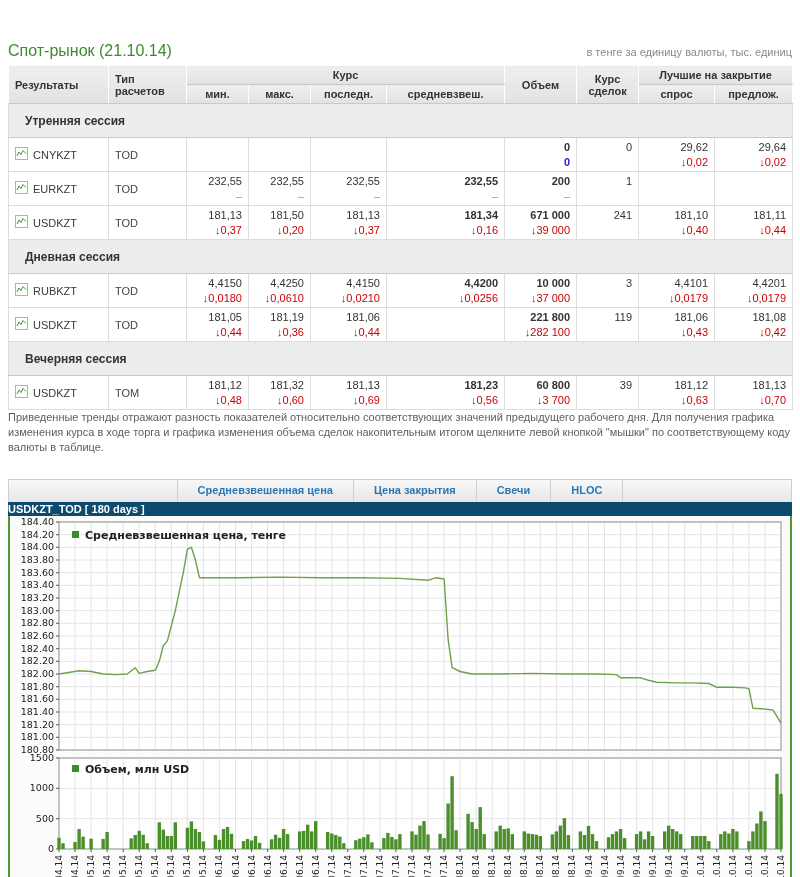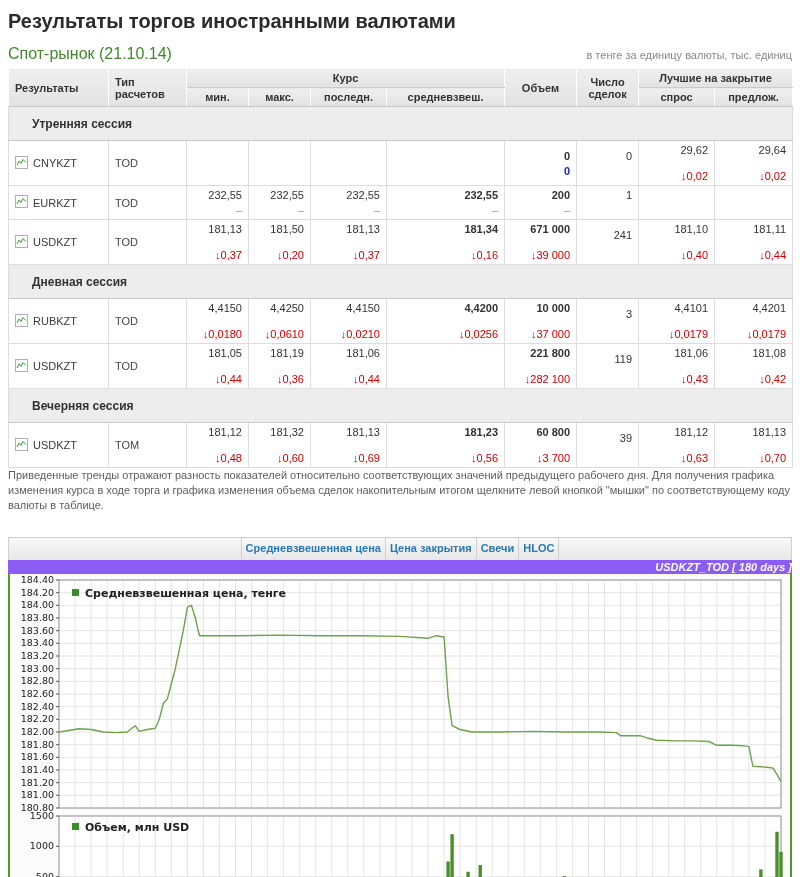--- a/index.html
+++ b/index.html
@@ -5,76 +5,75 @@
   * { margin:0; padding:0; box-sizing:border-box; }
   html,body { background:#fff; }
   body {
     width:800px; height:877px; overflow:hidden;
     font-family:"Liberation Sans","DejaVu Sans",sans-serif;
     color:#333;
   }
   .page { padding:6px 8px 0 8px; }
 
   h1.title { font-size:20px; font-weight:bold; color:#2b2b2b; margin:4px 0 12px 0; letter-spacing:0; }
-  .subrow { display:flex; justify-content:space-between; align-items:flex-end; margin-bottom:5px; }
+  .subrow { display:flex; justify-content:space-between; align-items:flex-end; margin-bottom:5px;margin-top:36px; }
   .spot { font-size:16px; color:#3d8a2d; }
   .units { font-size:11px; color:#8a8a8a; padding-bottom:2px; }
 
   table.res { width:784px; table-layout:fixed; border-collapse:collapse; font-size:11px; }
   table.res thead th {
     background:linear-gradient(#efefef,#e2e2e2);
     border:1px solid #fff; border-bottom:1px solid #c9c9c9;
     padding:3px 6px; color:#333; font-weight:bold; font-size:11px;
   }
   th.al { text-align:left; } th.ar { } th.ac { text-align:center; }
   tr.section td {
     background:#ededed; border-top:1px solid #c9c9c9; border-bottom:1px solid #c9c9c9;
-    font-weight:bold; font-size:12px; color:#333; padding:4px 23px; text-align:left;
+    font-weight:bold; font-size:12px; color:#333; padding:4px 16px; text-align:left;
   }
   tbody td { border:1px solid #ddd; padding:2px 6px; vertical-align:middle; height:34px; }
   td.num { text-align:right; }
   td .v { line-height:15px; color:#333; min-height:15px; }
   td .t { line-height:14px; min-height:14px; font-size:11px; }
-  .t.down { color:#cc0000;margin-top:11px; }
+  .t.down { color:#cc0000; }
   .t.flat { color:#999; }
   .t.zero { color:#2222cc; font-weight:bold; }
   td.boldv .v { font-weight:bold; }
   .instr-cell { display:flex; align-items:center; gap:5px; }
   .code { color:#3a3a3a; text-decoration:none; cursor:pointer; }
   .typ { color:#444; }
 
   p.note { font-size:11px; line-height:1.35; color:#5f5f5f; width:784px; }
 
   .chart-wrap { margin-top:24px; width:784px; }
   .tabbar {
     height:23px; background:linear-gradient(#f8f8f8,#e7e7e7);
     border:1px solid #cfcfcf; border-bottom:none;
     display:flex; justify-content:center; align-items:center;
   }
   .tabbar a {
     color:#2878b8; font-size:11px; font-weight:bold; text-decoration:none;
-    padding:3px 4px; border-right:1px solid #cfcfcf; cursor:pointer; line-height:15px;
+    padding:3px 20px; border-right:1px solid #cfcfcf; cursor:pointer; line-height:15px;
   }
   .tabbar a:first-child { border-left:1px solid #cfcfcf; }
   .green-bar {
-    height:14px; background:#8b5cf6; color:#fff; font-size:11px; font-weight:bold;
-    text-align:right; line-height:14px;font-style:italic;
+    height:14px; background:#0c4a6e; color:#fff; font-size:11px; font-weight:bold;
+    text-align:left; line-height:14px;
   }
   .chart-frame { border-left:2px solid #4e9930; border-right:2px solid #4e9930; border-bottom:2px solid #4e9930; background:#fbfbfb; }
   #chart-svg { display:block; background:#fbfbfb; }
   #chart-svg text { font-family:"DejaVu Sans","Liberation Sans",sans-serif; }
   #chart-svg .tick { font-size:9.5px; fill:#222; }
   #chart-svg .xl { font-size:9px; fill:#222; }
   #chart-svg .lg { font-size:11px; font-weight:bold; fill:#222; }
 </style>
 </head>
 <body>
 
 <div class="page">
-  <h1 class="title">Результаты торгов иностранными валютами</h1>
 
   <div class="subrow">
     <span class="spot">Спот-рынок (21.10.14)</span>
     <span class="units">в тенге за единицу валюты, тыс. единиц</span>
   </div>
 
   <table class="res">
     <colgroup>
       <col style="width:100px">
         <col style="width:78px">
@@ -86,21 +85,21 @@
         <col style="width:62px">
       <col style="width:76px">
         <col style="width:78px">
     </colgroup>
     <thead>
       <tr>
         <th rowspan="2" class="al">Результаты</th>
         <th rowspan="2" class="al">Тип расчетов</th>
         <th colspan="4" class="ar">Курс</th>
         <th rowspan="2" class="ac">Объем</th>
-        <th rowspan="2" class="ac">Число сделок</th>
+        <th rowspan="2" class="ac">Курс сделок</th>
         <th colspan="2" class="ac">Лучшие на закрытие</th>
       </tr>
       <tr>
         <th class="ar">мин.</th>
         <th class="ar">макс.</th>
         <th class="ar">последн.</th>
         <th class="ar">средневзвеш.</th>
         <th class="ar">спрос</th>
         <th class="ar">предлож.</th>
       </tr>

